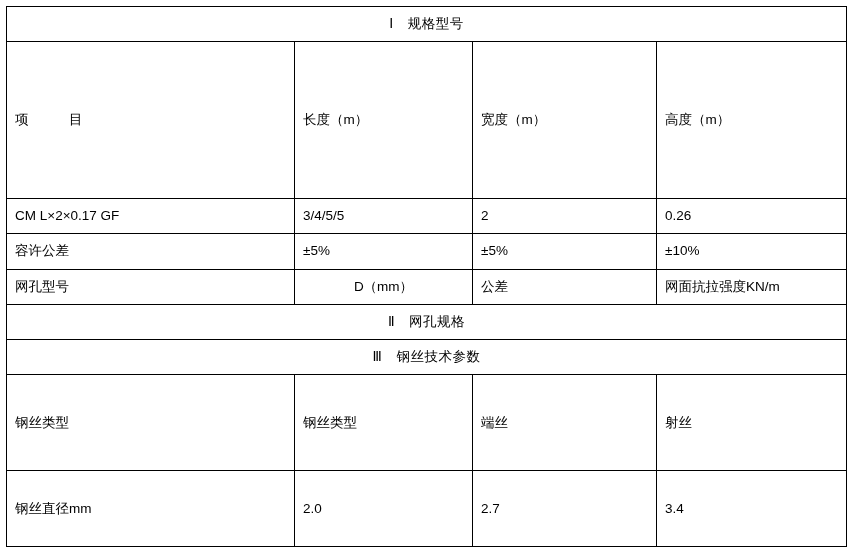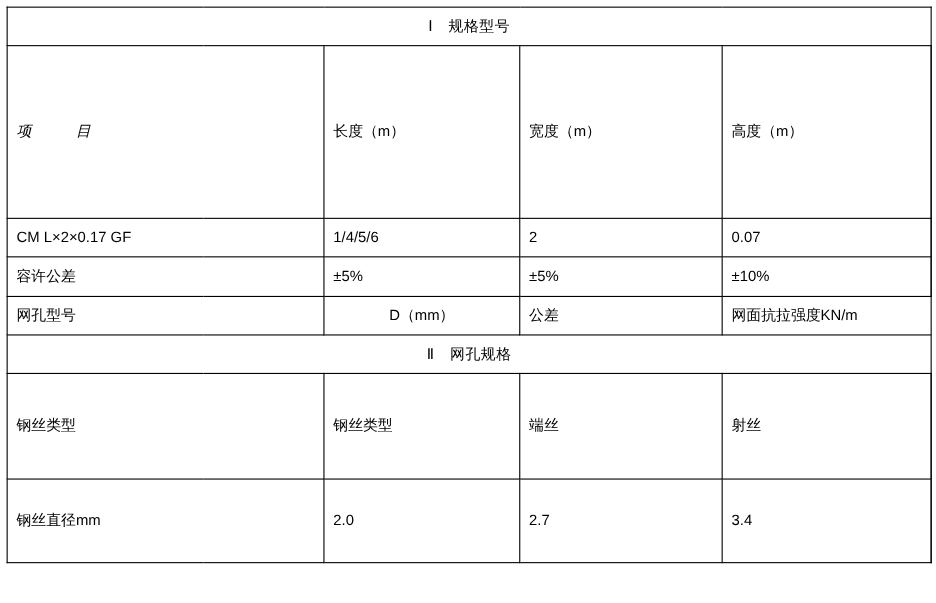--- a/index.html
+++ b/index.html
@@ -38,21 +38,20 @@
   }
   .sec-label {
     letter-spacing: 0.5px;
   }
   .sec-gap {
     display: inline-block;
     width: 14px;
   }
   td.item-head {
     letter-spacing: 0px;
-    font-style: italic;
   }
 </style>
 </head>
 <body>
 
 <div class="page">
 
   <table class="spec">
     <colgroup>
       <col style="width:178px">
@@ -70,23 +69,23 @@
       </tr>
       <tr>
         <td class="item-head" colspan="2">项　　　目</td>
         <td>长度（m）</td>
         <td>宽度（m）</td>
         <td>高度（m）</td>
         <td>隔板间距（m）</td>
       </tr>
       <tr>
         <td colspan="2">CM  L×2×0.17  GF</td>
-        <td>1/4/5/6</td>
+        <td>3/4/5/5</td>
         <td>2</td>
-        <td>0.07</td>
+        <td>0.26</td>
         <td>1</td>
       </tr>
       <tr>
         <td colspan="2">容许公差</td>
         <td>±5%</td>
         <td>±5%</td>
         <td>±10%</td>
         <td>－</td>
       </tr>
 
@@ -96,20 +95,25 @@
         <td>公差</td>
         <td>网面抗拉强度KN/m</td>
       </tr>
       <tr>
         <td class="section" colspan="5">
           <span class="sec-label">Ⅱ</span><span class="sec-gap"></span><span class="sec-label">网孔规格</span>
         </td>
       </tr>
 
       <tr>
+        <td class="section" colspan="5">
+          <span class="sec-label">Ⅲ</span><span class="sec-gap"></span><span class="sec-label">钢丝技术参数</span>
+        </td>
+      </tr>
+      <tr>
         <td colspan="2">钢丝类型</td>
         <td>钢丝类型</td>
         <td>端丝</td>
         <td>射丝</td>
         <td>绞合钢丝</td>
       </tr>
       <tr>
         <td colspan="2">钢丝直径mm</td>
         <td>2.0</td>
         <td>2.7</td>

